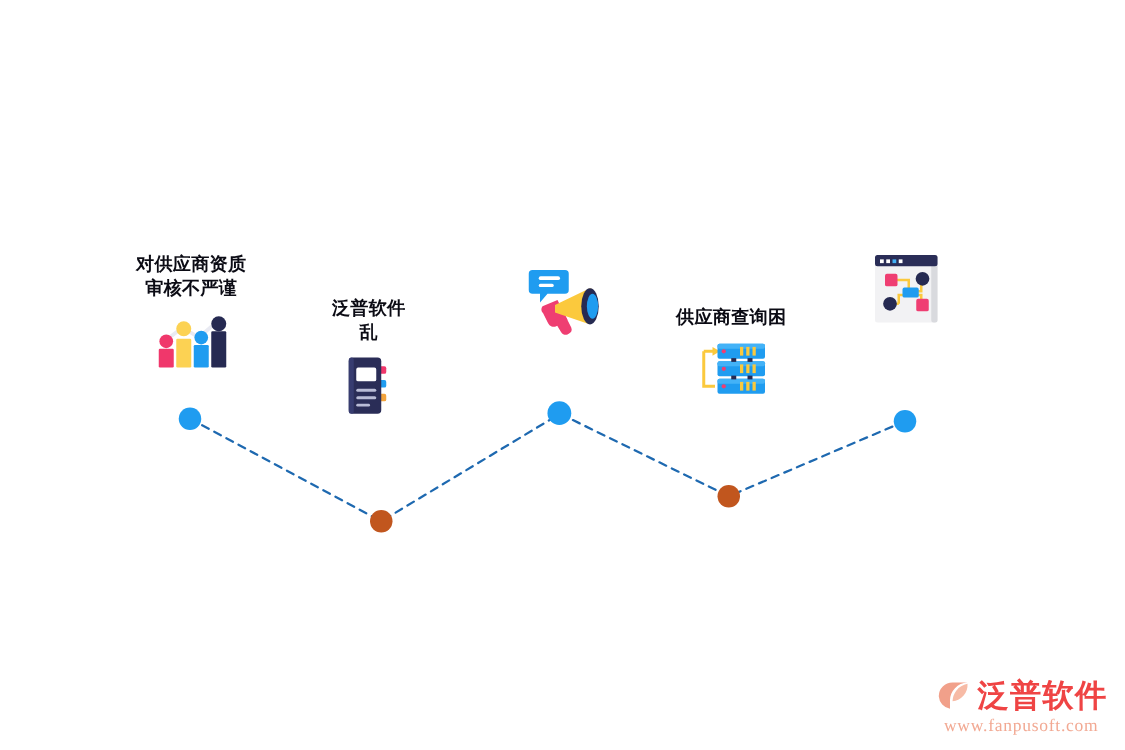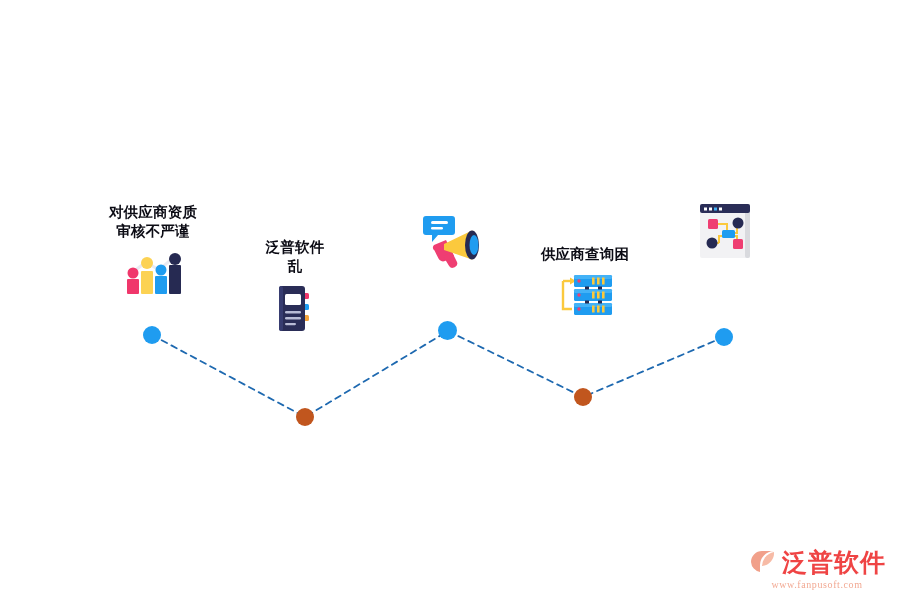--- a/index.html
+++ b/index.html
@@ -66,21 +66,21 @@
   }
   .wm-text {
     font-size: 25px;
     font-weight: bold;
     color: #ef4444;
     letter-spacing: 1px;
     line-height: 1;
     font-family: "Liberation Sans", "DejaVu Sans", sans-serif;
   }
   .wm-url {
-    font-size: 10px;
+    font-size: 14px;
     color: #f2a993;
     letter-spacing: 0.6px;
     margin-top: 3px;
     text-align: center;
     font-family: "Liberation Serif", "DejaVu Serif", serif;
   }
 </style>
 </head>
 <body>
 

